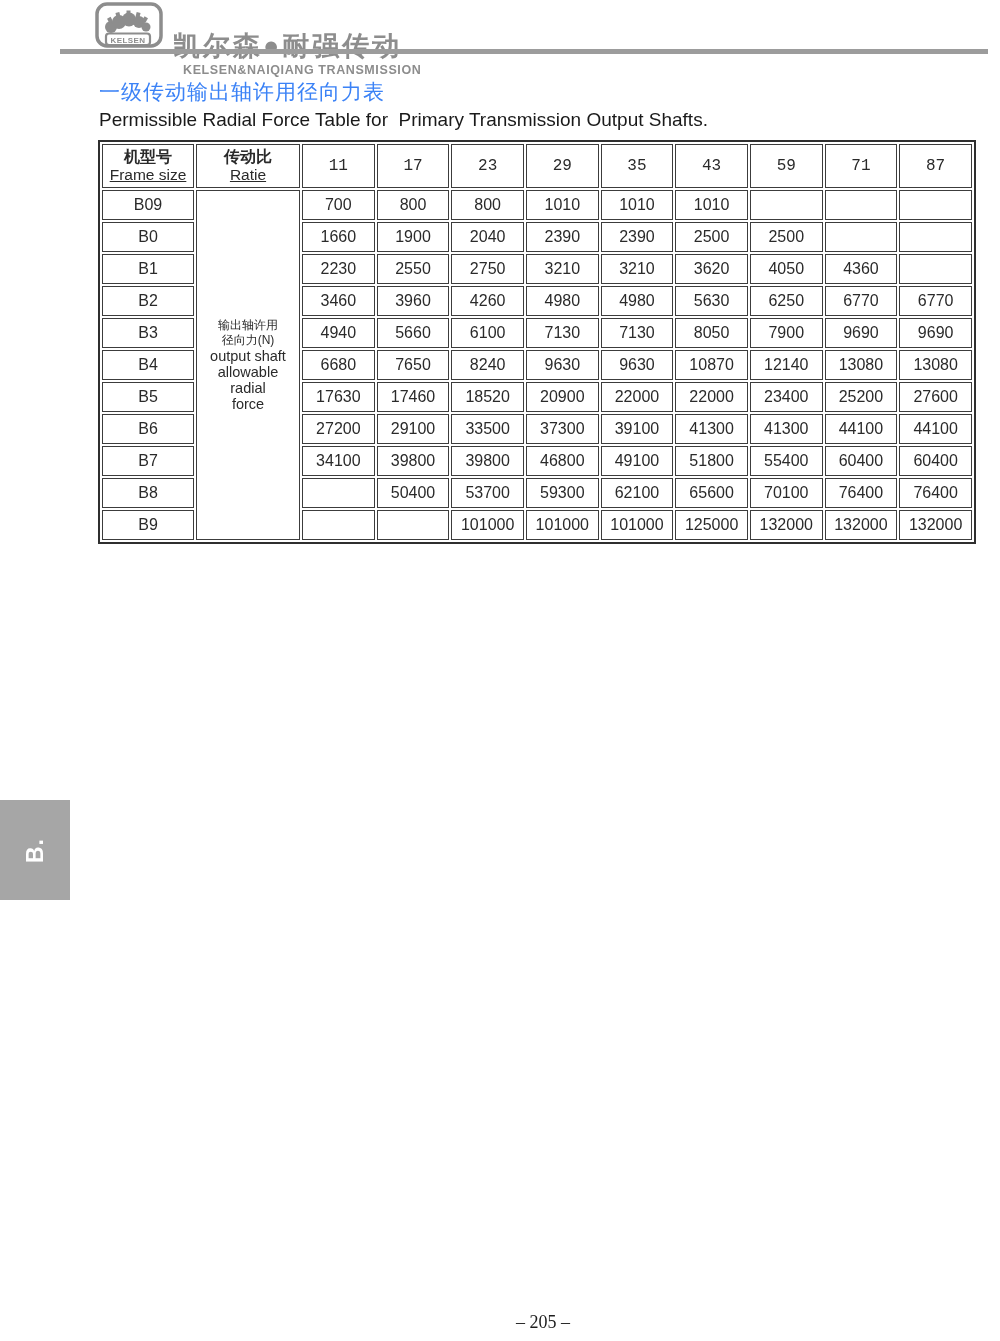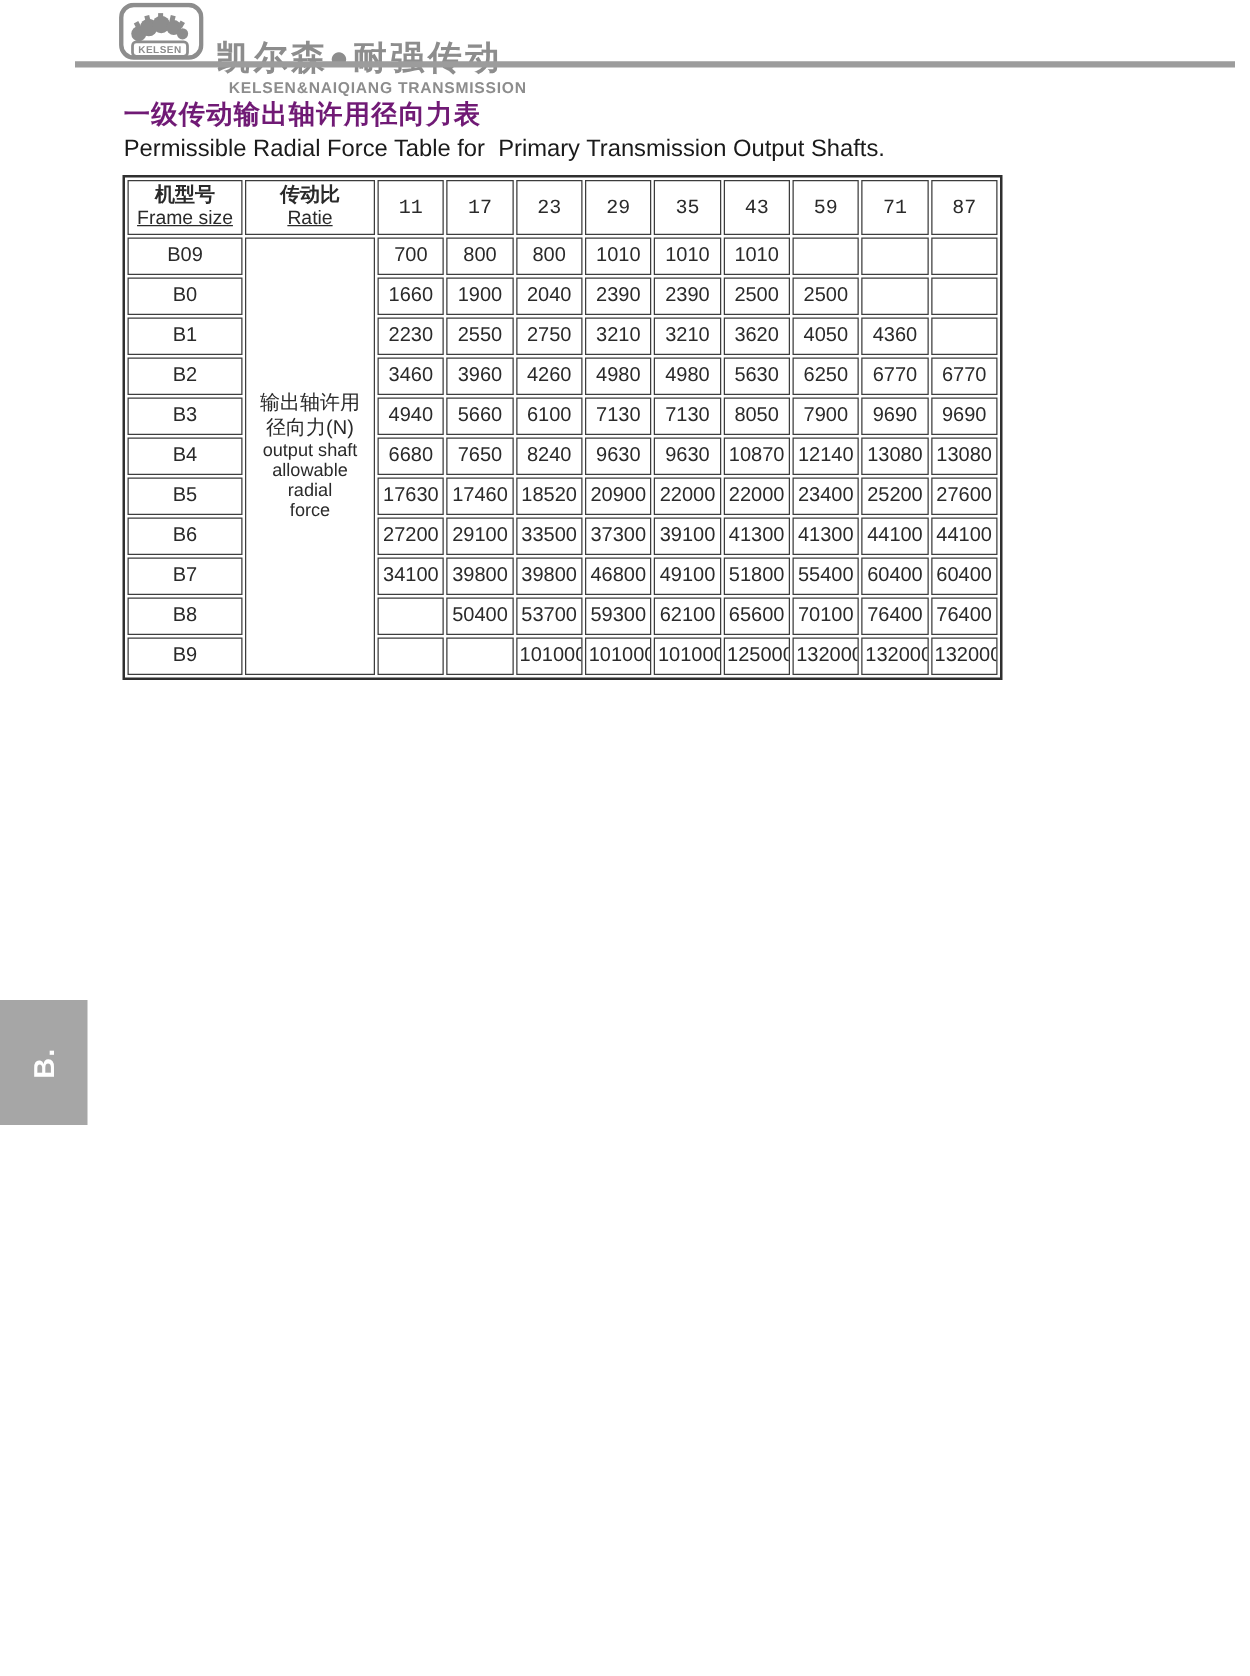--- a/index.html
+++ b/index.html
@@ -46,38 +46,38 @@
     position: absolute;
     left: 60px; top: 49px;
     width: 928px; height: 5px;
     background: #9c9c9c;
   }
 
   
   .title-block { position: absolute; left: 99px; top: 78px; width: 890px; }
   .title-cn {
     font-size: 21px;
-    font-weight: bold;
-    color: #701a75;
+    font-weight: normal;
+    color: #3b82f6;
     letter-spacing: 1px;
     line-height: 1.3;
   }
   .title-en {
     font-size: 19px;
     font-weight: normal;
     color: #1a1a1a;
     margin-top: 4px;
     white-space: pre;
   }
 
   
   .force-table {
     position: absolute;
     left: 98px; top: 140px;
-    width: 704px;
+    width: 878px;
     border-collapse: separate;
     border-spacing: 2px;
     border: 2px solid #2f2f2f;
     background: #ffffff;
     table-layout: fixed;
   }
   .force-table col.c-frame { width: 92px; }
   .force-table col.c-ratio { width: 104px; }
   .force-table th, .force-table td {
     border: 1px solid #3c3c3c;
@@ -87,21 +87,21 @@
     color: #2a2a2a;
     padding: 0 2px;
     overflow: hidden;
   }
   .force-table th { height: 44px; font-weight: normal; }
   .force-table td { height: 30px; }
   .hdr-cn { font-size: 16px; font-weight: bold; line-height: 1.15; }
   .hdr-en { font-size: 15.5px; line-height: 1.15; text-decoration: underline; }
   .ratio-th { font-size: 17px; font-family: Liberation Mono, monospace; }
   .note-cell { line-height: 1.12; }
-  .note-cn { font-size: 16px; line-height: 1.25; }
+  .note-cn { font-size: 12px; line-height: 1.25; }
   .note-en { font-size: 14.5px; line-height: 1.12; }
 
   
   .side-tab {
     position: absolute;
     left: 0; top: 800px;
     width: 70px; height: 100px;
     background: #a6a6a6;
     display: flex;
     align-items: center;
@@ -340,14 +340,15 @@
           <td>132000</td>
           <td>132000</td>
         </tr>
       </tbody>
   </table>
 
   <div class="side-tab">
     <span>B.</span>
   </div>
 
+  <div class="footer">– 205 –</div>
 
 </div>
 
 </body></html>

